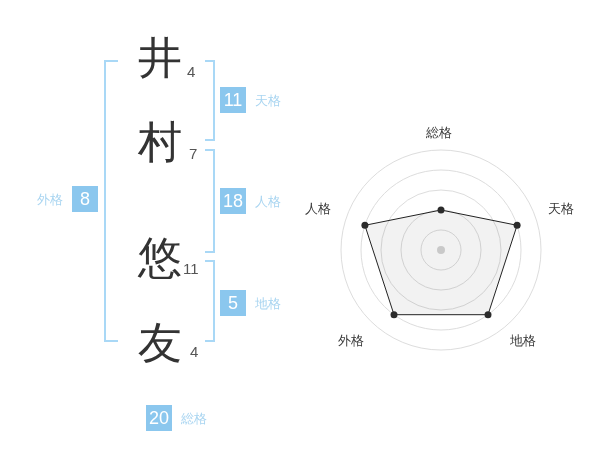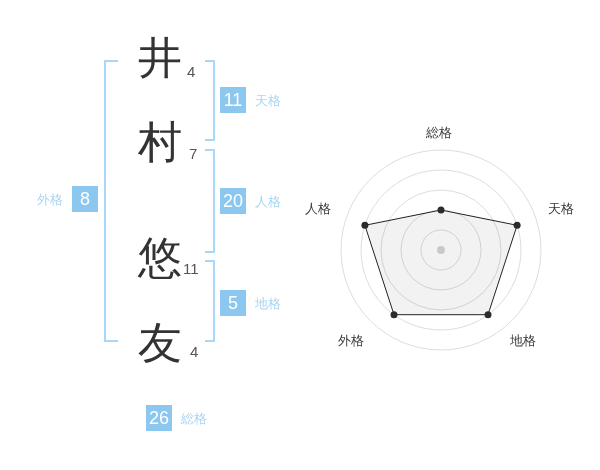--- a/index.html
+++ b/index.html
@@ -81,33 +81,33 @@
   <div class="bracket bracket-outer"></div>
   <div class="bracket bracket-right b1"></div>
   <div class="bracket bracket-right b2"></div>
   <div class="bracket bracket-right b3"></div>
 
   <div class="kaku-row r-tenkaku">
     <div class="badge">11</div>
     <div class="kaku-label">天格</div>
   </div>
   <div class="kaku-row r-jinkaku">
-    <div class="badge">20</div>
+    <div class="badge">18</div>
     <div class="kaku-label">人格</div>
   </div>
   <div class="kaku-row r-chikaku">
     <div class="badge">5</div>
     <div class="kaku-label">地格</div>
   </div>
   <div class="kaku-row r-gaikaku">
     <div class="kaku-label">外格</div>
     <div class="badge">8</div>
   </div>
   <div class="kaku-row r-soukaku">
-    <div class="badge">26</div>
+    <div class="badge">20</div>
     <div class="kaku-label">総格</div>
   </div>
 
   <svg class="radar" width="280" height="280" viewBox="0 0 280 280">
     <g id="radar-rings">
         <circle cx="140" cy="140" r="20.0" fill="none" stroke="#DDDDDD" stroke-width="1"></circle>
         <circle cx="140" cy="140" r="40.0" fill="none" stroke="#DDDDDD" stroke-width="1"></circle>
         <circle cx="140" cy="140" r="60.0" fill="none" stroke="#DDDDDD" stroke-width="1"></circle>
         <circle cx="140" cy="140" r="80.0" fill="none" stroke="#DDDDDD" stroke-width="1"></circle>
         <circle cx="140" cy="140" r="100.0" fill="none" stroke="#DDDDDD" stroke-width="1"></circle>

